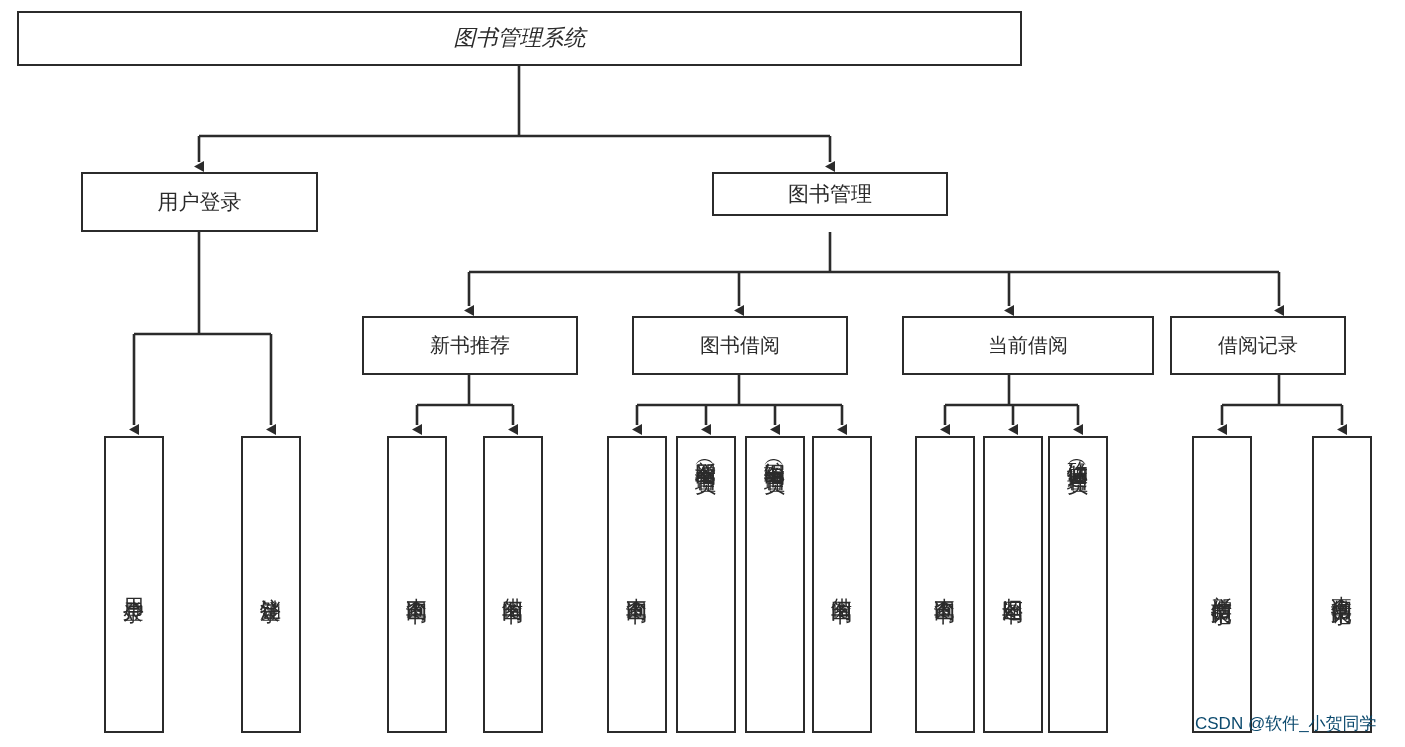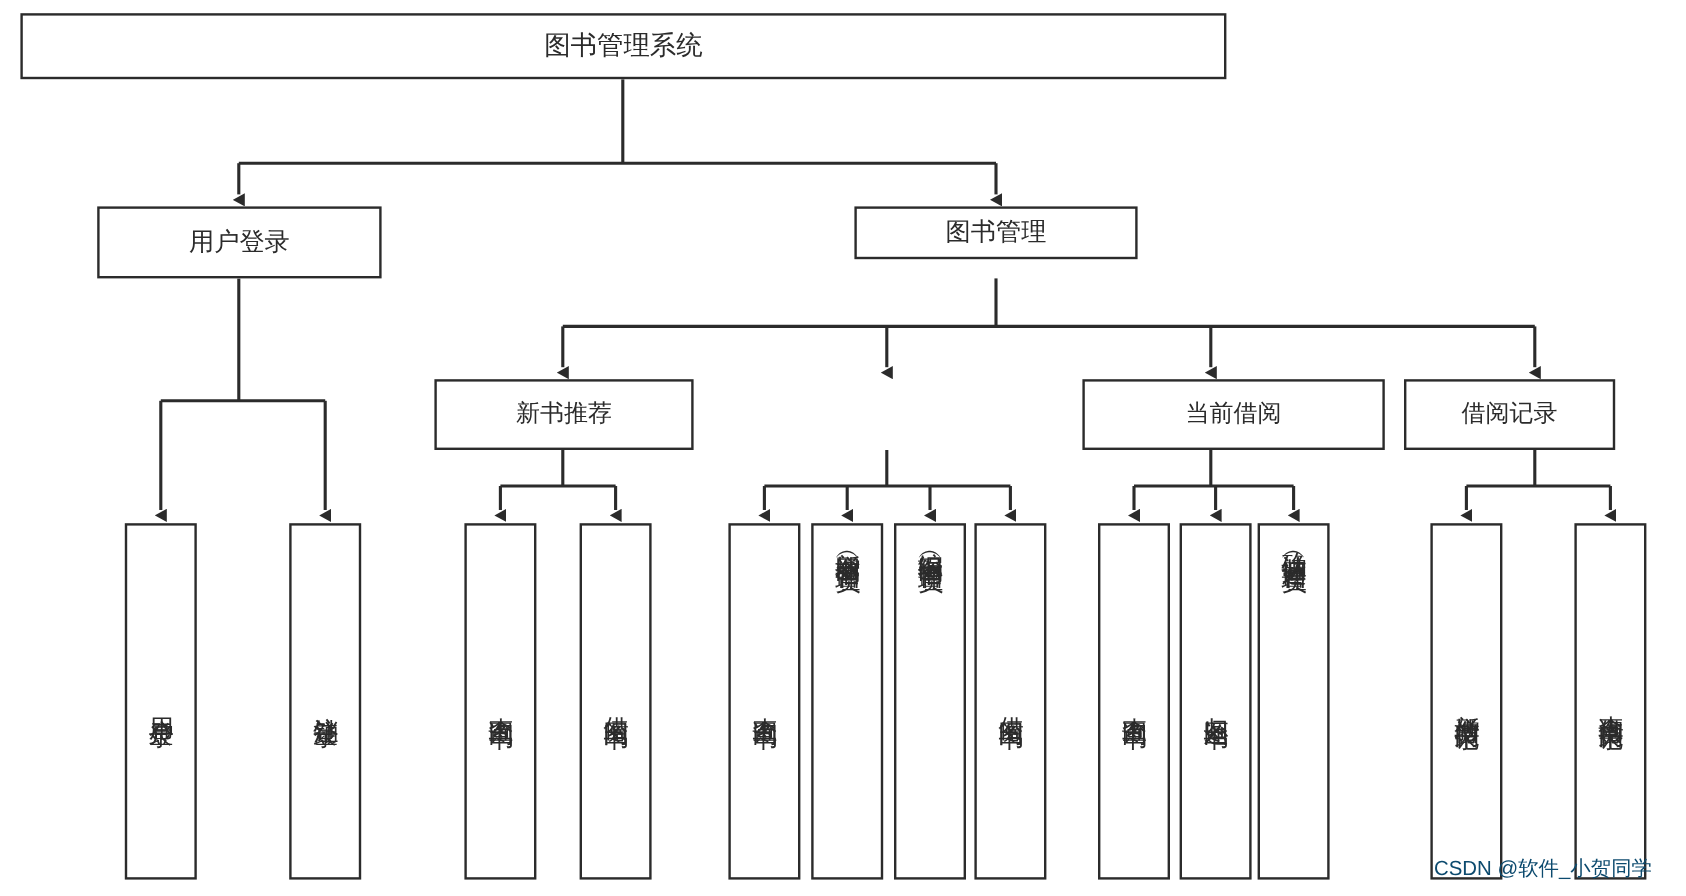--- a/index.html
+++ b/index.html
@@ -130,34 +130,37 @@
       <path d="M1013,405 L1013,425" marker-end="url(#arrowhead)"></path>
       <path d="M1078,405 L1078,425" marker-end="url(#arrowhead)"></path>
 
       <path d="M1279,375 L1279,405"></path>
       <path d="M1222,405 L1342,405"></path>
       <path d="M1222,405 L1222,425" marker-end="url(#arrowhead)"></path>
       <path d="M1342,405 L1342,425" marker-end="url(#arrowhead)"></path>
     </g>
   </svg>
 
-  <div class="node-box node-root" style="left:17px; top:11px; width:1005px; height:55px;">
+  <div class="node-box node-root" style="left:17px; top:11px; width:1005px; height:55px;font-style:italic;">
     <span class="node-label">图书管理系统</span>
   </div>
 
   <div class="node-box node-l1" style="left:81px; top:172px; width:237px; height:60px;">
     <span class="node-label">用户登录</span>
   </div>
   <div class="node-box node-l1" style="left:712px; top:172px; width:236px; height:44px;">
     <span class="node-label">图书管理</span>
   </div>
 
   <div class="node-box node-l2" style="left:362px; top:316px; width:216px; height:59px;">
     <span class="node-label">新书推荐</span>
   </div>
+  <div class="node-box node-l2" style="left:632px; top:316px; width:216px; height:59px;">
+    <span class="node-label">图书借阅</span>
+  </div>
   <div class="node-box node-l2" style="left:902px; top:316px; width:252px; height:59px;">
     <span class="node-label">当前借阅</span>
   </div>
   <div class="node-box node-l2" style="left:1170px; top:316px; width:176px; height:59px;">
     <span class="node-label">借阅记录</span>
   </div>
 
   <div class="node-box node-leaf leaf-centered" style="left:104px; top:436px; width:60px; height:297px;">
     <span class="node-label">用户登录</span>
   </div>

